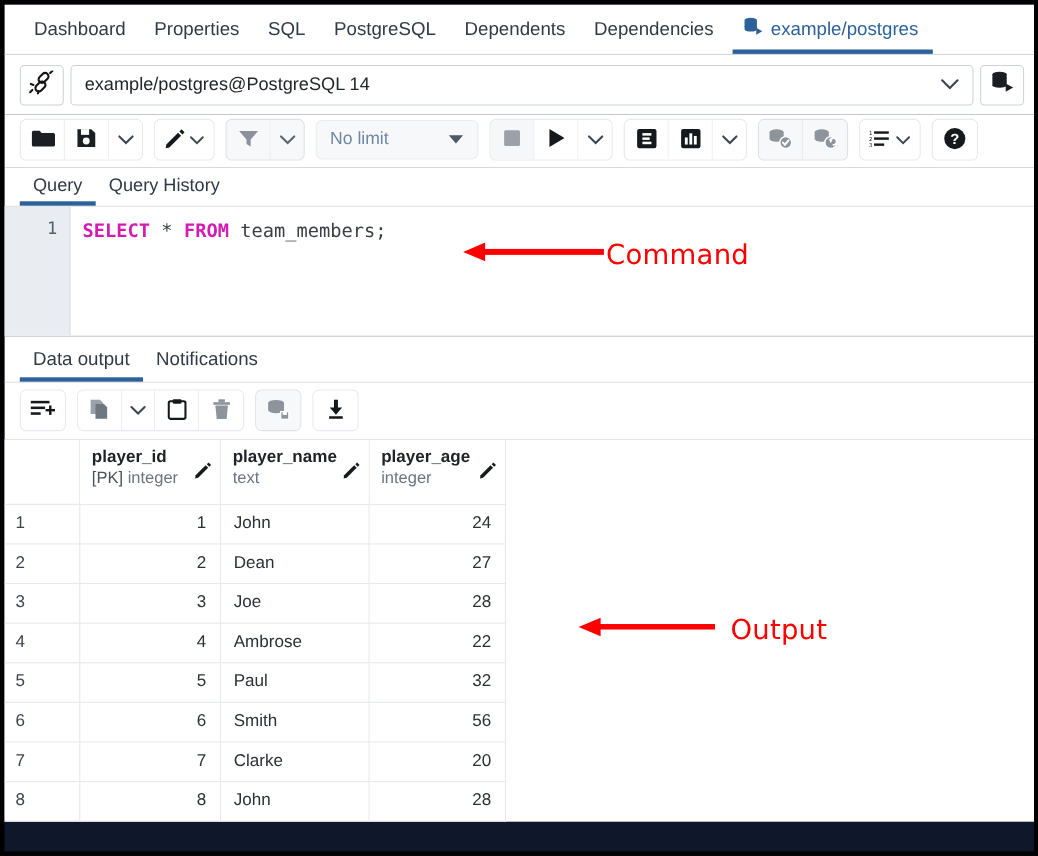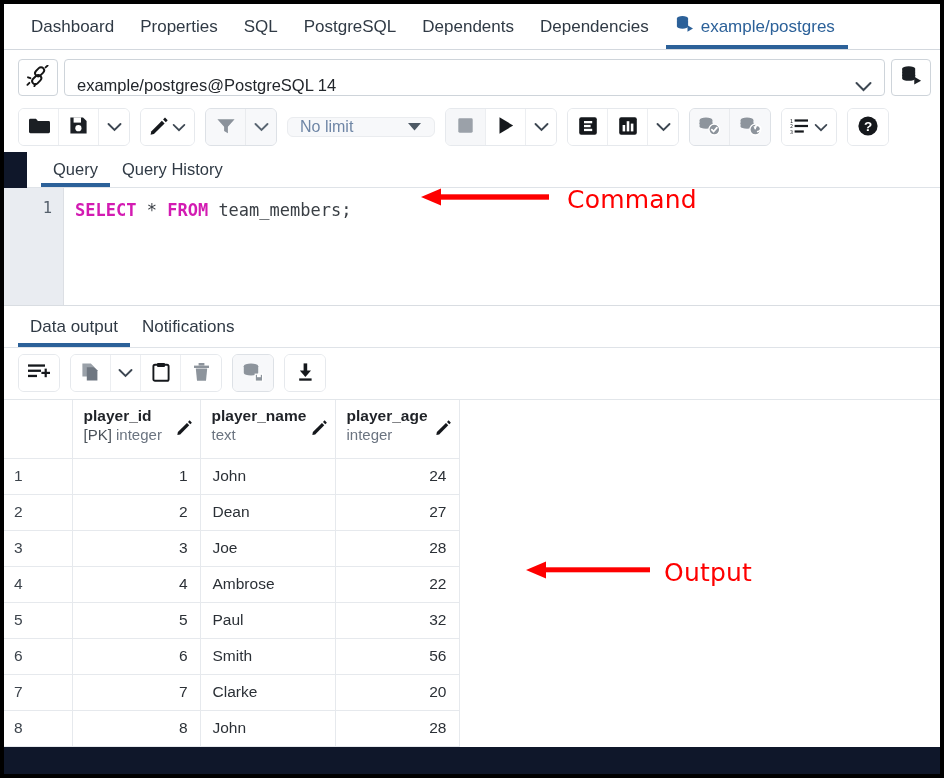--- a/index.html
+++ b/index.html
@@ -67,21 +67,21 @@
     display: flex; align-items: center; justify-content: center;
     cursor: pointer;
   }
   .conn-select {
     flex: 1;
     height: 37px;
     border: 1px solid #ced4da;
     border-radius: 4px;
     background: #fff;
     display: flex;
-    align-items: flex-end;
+    align-items: center;
     padding: 0 12px;
     cursor: pointer;
     min-width: 0;
   }
   .conn-select-text {
     flex: 1;
     font-size: 16.5px;
     color: #22262b;
     overflow: hidden;
     white-space: nowrap;
@@ -122,39 +122,38 @@
   .tb-btn.disabled { background: #f6f7f9; }
   .grp-plain { border-color: #e6e9ed; }
   .grp-muted { background: #f7f8fa; }
   .grp-muted .tb-btn { background: #f7f8fa; border-right-color: #e9ebee; }
 
   .limit-box {
     display: flex;
     align-items: center;
     justify-content: space-between;
     width: 148px;
-    height: 20px;
+    height: 36px;
     padding: 0 12px;
     border: 1px solid #eaecef;
     border-radius: 6px;
     background: #f7f8fa;
     cursor: pointer;
   }
   .limit-text { font-size: 16px; color: #6f86a6; }
   .limit-caret { color: #5f6b78; font-size: 12px; }
 
   
   .qtabs {
     display: flex;
     align-items: flex-end;
     height: 36px;
     padding-left: 14px;
     border-bottom: 1px solid #dfe3e8;
     background: #fff;
-    margin-left: 23px;
   }
   .qtab {
     position: relative;
     height: 35px;
     display: flex;
     align-items: center;
     padding: 0 12px;
     font-size: 16.5px;
     color: #303a45;
     cursor: pointer;
@@ -310,21 +309,21 @@
     align-items: center;
     pointer-events: none;
   }
   .anno-label {
     font-family: "DejaVu Sans", sans-serif;
     font-size: 25px;
     color: #fe0000;
     letter-spacing: 0.2px;
     white-space: nowrap;
   }
-  #anno-command { left: 415px; top: 180px; gap: 16px; }
+  #anno-command { left: 415px; top: 212px; }
   #anno-output  { left: 520px; top: 553px; }
 </style>
 </head>
 <body>
 
 <div id="app">
 
   <div class="obj-tabbar">
     <div class="obj-tab">
       <span>Dashboard</span>

